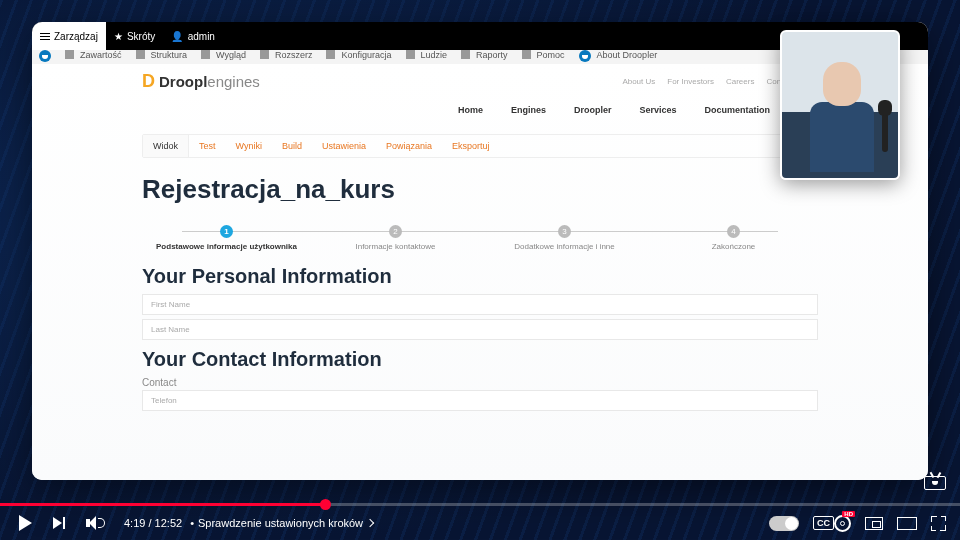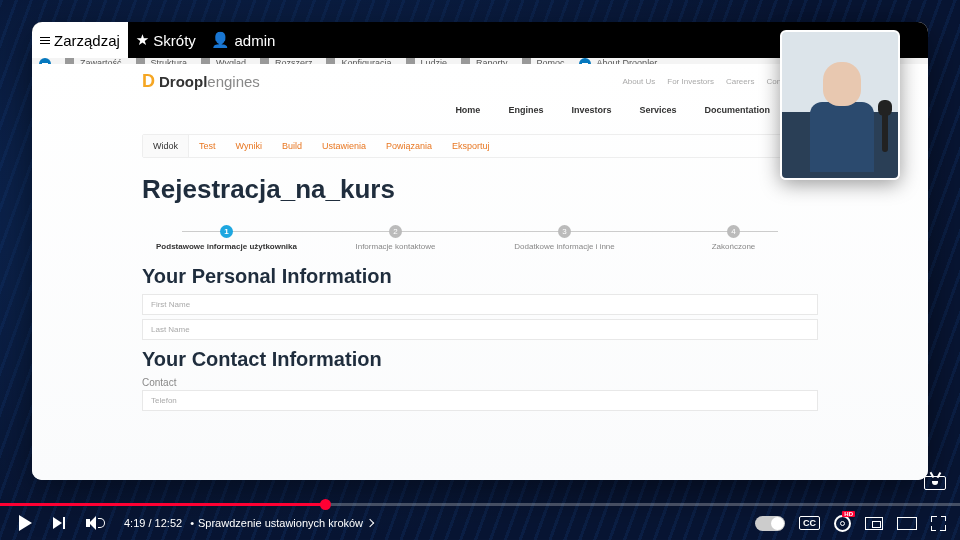--- a/index.html
+++ b/index.html
@@ -1,21 +1,21 @@
 <!DOCTYPE html>
 <html><head>
 <meta charset="utf-8">
 <style>
 *{box-sizing:border-box;margin:0;padding:0;font-family:Arial,Helvetica,sans-serif}
 body{width:960px;height:540px;overflow:hidden;background:#0a1838;position:relative}
 .bgwaves{position:absolute;inset:0;background:
  repeating-linear-gradient(110deg,rgba(20,60,120,.25)0 3px,transparent 3px 14px),
  radial-gradient(ellipse at 30% 40%,#0d2a5a 0%,#081533 70%);}
 .browser{position:absolute;left:32px;top:22px;right:32px;bottom:60px;background:#fff;border-radius:10px;overflow:hidden;box-shadow:0 10px 40px rgba(0,0,0,.5)}
-.adminbar{height:36px;background:#000;display:flex;align-items:flex-end;color:#fff;font-size:15px}
+.adminbar{height:28px;background:#000;display:flex;align-items:flex-end;color:#fff;font-size:10px}
 .adminbar .seg{display:flex;align-items:center;height:100%;padding:0 8px;gap:4px;cursor:pointer}
 .adminbar .seg.active{background:#fff;color:#000}
 .hamb{width:10px;display:inline-block}
 .hamb::before{content:"";display:block;height:1px;background:currentColor;box-shadow:0 3px 0 currentColor,0 -3px 0 currentColor}
 .toolbar{height:22px;background:#f4f4f4;border-bottom:1px solid #ddd;display:flex;align-items:center;font-size:9px;color:#555}
 .toolbar .titem{display:flex;align-items:flex-start;gap:6px;padding:0 7px;height:100%;cursor:pointer}
 .dicon{width:12px;height:12px;border-radius:50%;background:#0678be;display:inline-block;position:relative}
 .dicon::after{content:"";position:absolute;left:3px;top:5px;width:6px;height:4px;border-radius:0 0 6px 6px;background:#fff}
 .ticon{width:9px;height:9px;background:#999;display:inline-block}
 .content{position:absolute;top:42px;left:0;right:0;bottom:0;overflow:hidden;background:linear-gradient(#fff,#fafbfc)}
@@ -62,21 +62,21 @@
 .next .bar{width:2px;height:12px;background:#fff;margin-left:1px}
 .vol{position:relative;width:14px;height:14px}
 .vol::before{content:"";position:absolute;left:0;top:3px;width:4px;height:8px;background:#fff}
 .vol::after{content:"";position:absolute;left:3px;top:0;width:0;height:0;border-right:7px solid #fff;border-top:7px solid transparent;border-bottom:7px solid transparent}
 .volwaves{position:absolute;left:12px;top:2px;width:7px;height:10px;border:1.5px solid #fff;border-left:none;border-radius:0 10px 10px 0}
 .time{margin-left:8px;font-size:11px}
 .chapter{margin-left:8px;font-size:11px;display:flex;align-items:center;gap:4px;cursor:pointer}
 .grow{flex:1}
 .pill{width:30px;height:15px;border-radius:8px;background:#ccc;position:relative;margin-right:14px;cursor:pointer}
 .pill::after{content:"";position:absolute;right:1px;top:1px;width:13px;height:13px;border-radius:50%;background:#fff}
-.cc{border:1.5px solid #fff;border-radius:2px;padding:1px 3px;font-size:9px;font-weight:700;margin-right:14px;cursor:pointer}
+.cc{border:1.5px solid #fff;border-radius:2px;padding:1px 3px;font-size:9px;font-weight:700;cursor:pointer}
 .gear{width:17px;height:17px;border:2px solid #fff;border-radius:50%;position:relative;margin-right:14px;cursor:pointer}
 .gear::after{content:"";position:absolute;inset:4px;border:1.5px solid #fff;border-radius:50%}
 .gear .hd{position:absolute;right:-6px;top:-6px;background:#ff0033;color:#fff;font-size:6px;padding:0 2px;border-radius:1px;font-weight:700}
 .mini{width:18px;height:13px;border:1.5px solid #fff;position:relative;margin-right:14px;cursor:pointer}
 .mini::after{content:"";position:absolute;right:1px;bottom:1px;width:7px;height:5px;border:1.5px solid #fff}
 .theater{width:20px;height:13px;border:1.5px solid #fff;margin-right:14px;cursor:pointer}
 .full{width:15px;height:15px;position:relative;cursor:pointer}
 .full::before,.full::after{content:"";position:absolute;width:5px;height:5px;border:1.5px solid #fff}
 .full::before{left:0;top:0;border-right:none;border-bottom:none}
 .full::after{right:0;bottom:0;border-left:none;border-top:none}
@@ -155,21 +155,21 @@
    <div class="grow"></div>
    <span class="util">About Us</span>
    <span class="util">For Investors</span>
    <span class="util">Careers</span>
    <span class="util">Contact</span>
    <span class="searchicon"></span>
   </div>
   <div class="topnav" style="height:24px;justify-content:flex-end;padding-top:0">
    <span class="mainnav">Home</span>
    <span class="mainnav">Engines</span>
-   <span class="mainnav">Investors</span>
+   <span class="mainnav">Droopler</span>
    <span class="mainnav">Services</span>
    <span class="mainnav">Documentation</span>
    <span class="mainnav">Blog</span>
   </div>
   <div class="page">
    <div class="tabs">
     <div class="tab active">Widok</div>
     <div class="tab">Test</div>
     <div class="tab">Wyniki</div>
     <div class="tab">Build</div>

